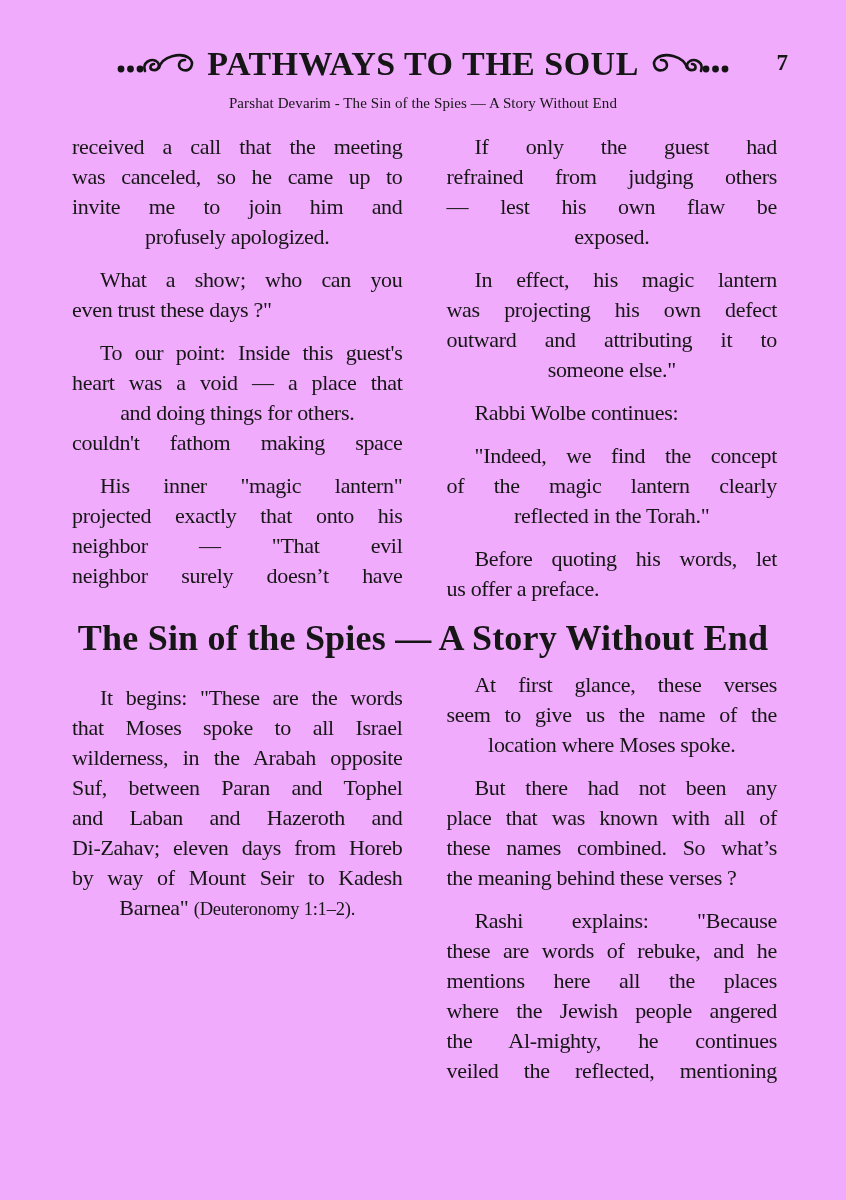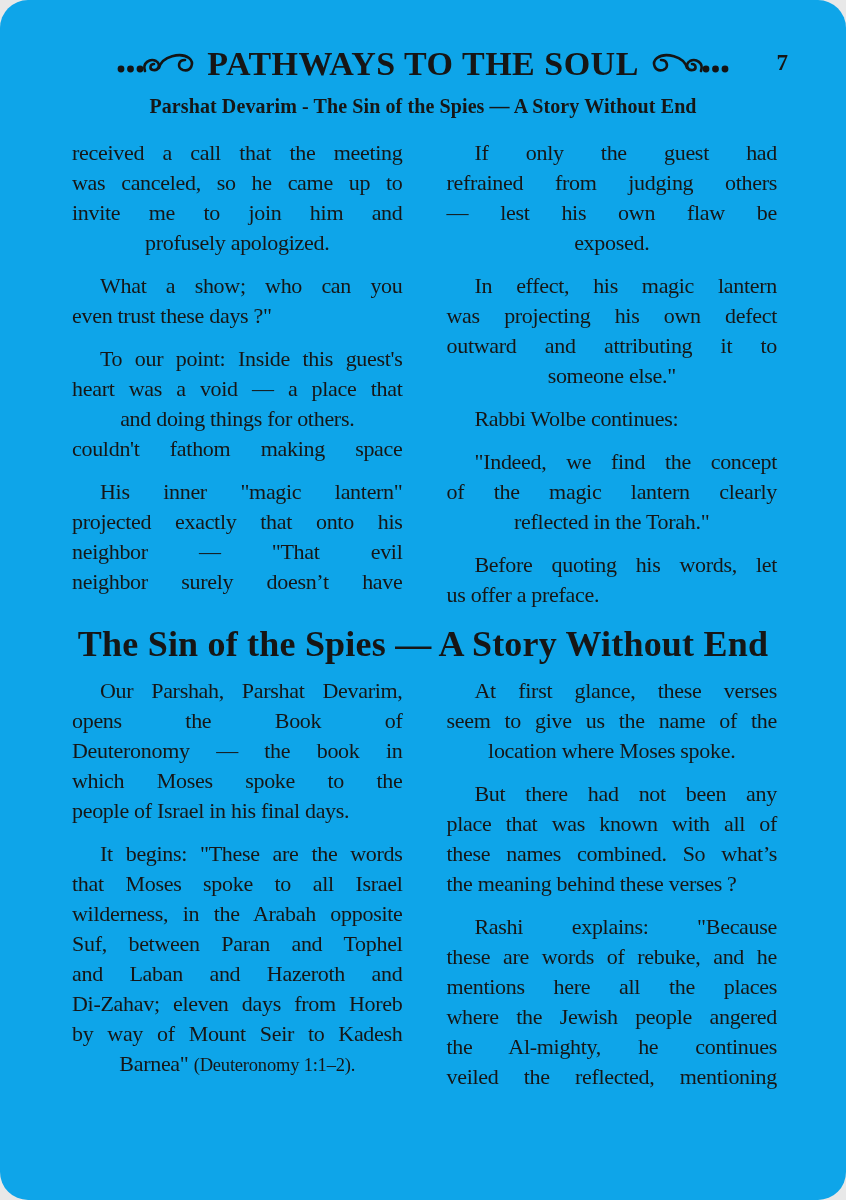--- a/index.html
+++ b/index.html
@@ -1,47 +1,46 @@
 <!DOCTYPE html>
 <html><head>
 <meta charset="utf-8">
 <style>
   html,body{margin:0;padding:0;background:#e8e8e8;}
   .page{
     position:relative;
     width:846px;height:1200px;
     margin:0 auto;
-    background:#0ea5e9;
+    background:#f0abfc;
     color:#161616;
     font-family:"Liberation Serif","DejaVu Serif",serif;
     overflow:hidden;
     box-sizing:border-box;
     padding-top:40px;
-    border-radius:28px;
   }
   
   .masthead{
     position:relative;
     height:48px;
     display:flex;align-items:center;justify-content:center;
   }
   .masthead .title{
     font-size:34px;font-weight:bold;letter-spacing:.5px;
     margin:0 8px;white-space:nowrap;
   }
   .ornament{display:inline-block;width:84px;height:32px;}
   .ornament.flip{transform:scaleX(-1);}
   .page-number{
     position:absolute;right:58px;top:50%;
     transform:translateY(-54%);
     font-size:23px;font-weight:bold;
   }
   .subtitle{
     text-align:center;
-    font-size:20px;font-weight:bold;
+    font-size:15px;font-weight:normal;
     margin-top:7px;
     letter-spacing:.1px;
   }
   
   .columns{
     display:flex;
     gap:44px;
     padding:0 69px 0 72px;
   }
   .columns.first{margin-top:20px;}
@@ -154,27 +153,20 @@
           <div class="line stretch indent">Before quoting his words, let</div>
           <div class="line last-left">us offer a preface.</div>
         </div>
       </div>
   </main>
 
   <h2 class="section-heading">The Sin of the Spies — A Story Without End</h2>
 
   <main class="columns">
     <div class="col" id="col-bottom-left">
-        <div class="para">
-          <div class="line stretch indent">Our Parshah, Parshat Devarim,</div>
-          <div class="line stretch">opens the Book of</div>
-          <div class="line stretch">Deuteronomy — the book in</div>
-          <div class="line stretch">which Moses spoke to the</div>
-          <div class="line last-left">people of Israel in his final days.</div>
-        </div>
         <div class="para not-first">
           <div class="line stretch indent">It begins: "These are the words</div>
           <div class="line stretch">that Moses spoke to all Israel</div>
           <div class="line stretch">wilderness, in the Arabah opposite</div>
           <div class="line stretch">Suf, between Paran and Tophel</div>
           <div class="line stretch">and Laban and Hazeroth and</div>
           <div class="line stretch">Di-Zahav; eleven days from Horeb</div>
           <div class="line stretch">by way of Mount Seir to Kadesh</div>
           <div class="line last-center"><span>Barnea" </span><span class="ref">(Deuteronomy 1:1–2).</span></div>
         </div>

